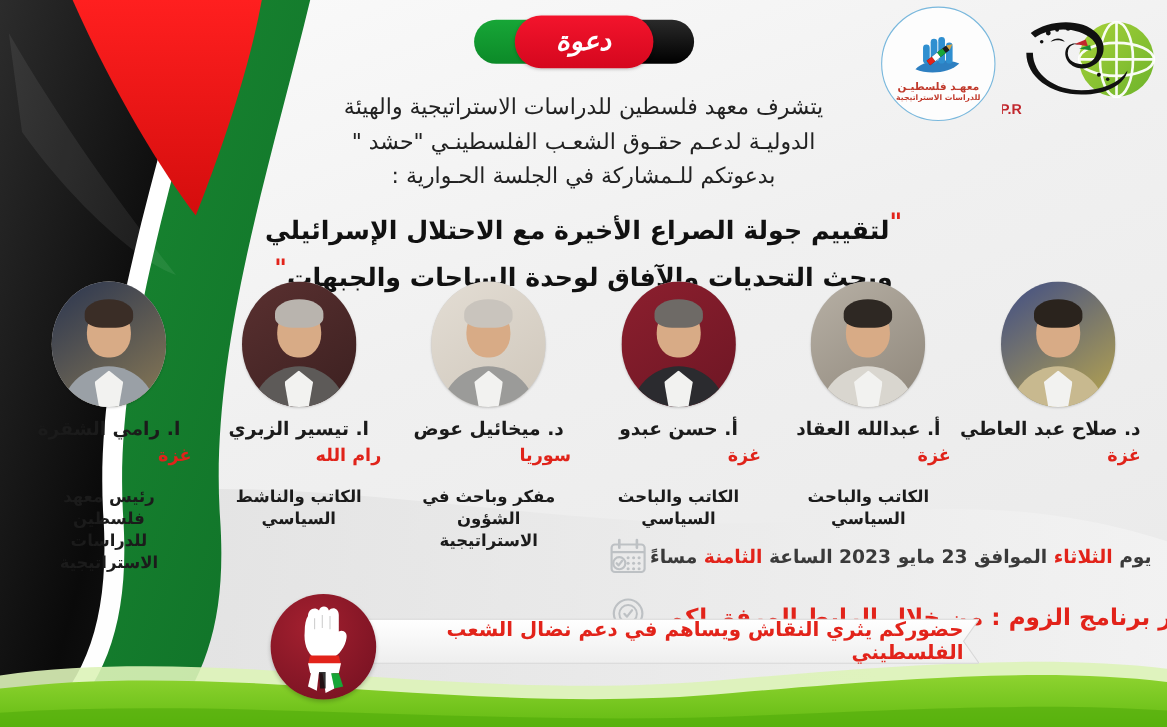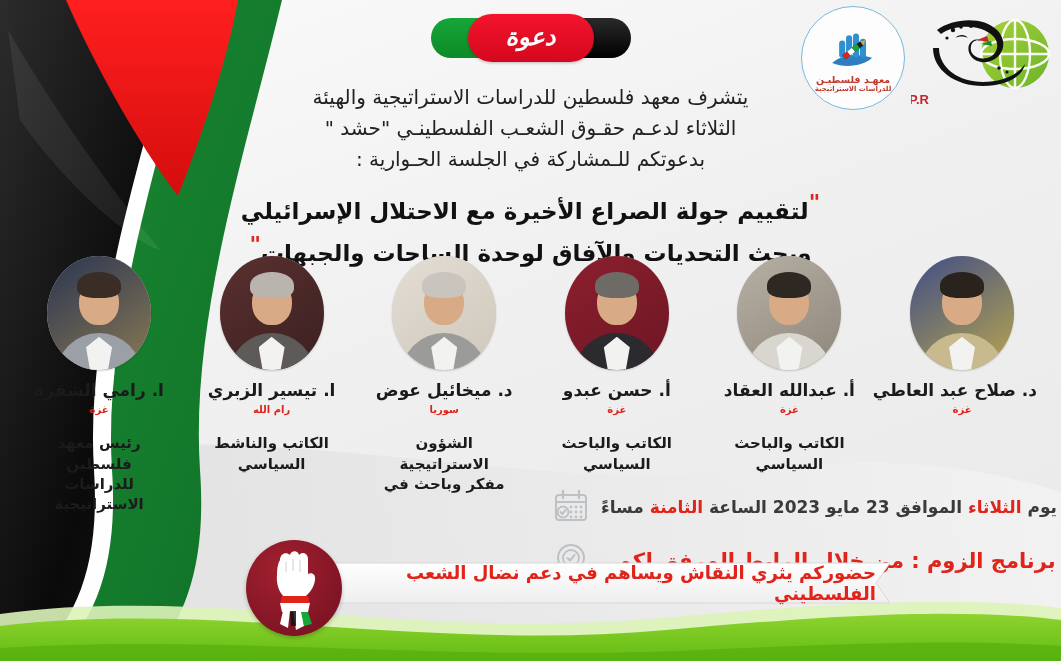--- a/index.html
+++ b/index.html
@@ -105,33 +105,33 @@
   .photo .p-shirt{
     position:absolute;left:50%;bottom:-6%;transform:translateX(-50%);
     width:26px;height:40px;background:#f2f2f0;
     clip-path:polygon(50% 0,100% 26%,80% 100%,20% 100%,0 26%);
   }
   .sp-name{
     margin-top:10px;font-size:17px;font-weight:bold;color:#1b1b1b;
     line-height:1.2;white-space:nowrap;
   }
   .sp-loc{
-    margin-top:4px;font-size:10px;font-weight:bold;color:#e0231a;line-height:1.2;
+    margin-top:4px;font-size:16px;font-weight:bold;color:#e0231a;line-height:1.2;text-align:right;
   }
   .sp-title{
     margin-top:17px;font-size:15px;font-weight:bold;color:#1b1b1b;
     line-height:1.35;
   }
 
   
   .info{
     position:absolute;right:30px;top:487px;width:480px;
     display:flex;flex-direction:column;gap:14px;align-items:flex-end;
   }
-  .info-row{display:flex;flex-direction:row;align-items:center;gap:10px;}
+  .info-row{display:flex;flex-direction:row;align-items:center;}
   .info-ico{width:40px;height:40px;flex:none;opacity:.55;}
   .info-text{font-size:17px;font-weight:bold;color:#3a3a3a;white-space:nowrap;}
   .hl{color:#e2231a;}
   .info-text2{font-size:21px;font-weight:bold;color:#e2231a;white-space:nowrap;}
 
   
   .fist-circle{
     position:absolute;left:246px;top:540px;width:96px;height:96px;border-radius:50%;
     background:radial-gradient(circle at 38% 32%,#a3202f,#7e1424 75%);
     z-index:3;box-shadow:0 2px 4px rgba(0,0,0,.22);
@@ -265,21 +265,21 @@
           <path d="M42,22 L48,25 L42,28 Z" fill="#d9a441"></path>
         </g>
       </svg>
       <div class="logo-inst-l1">معهـد فلسطيـن</div>
       <div class="logo-inst-l2">للدراسات الاستراتيجية</div>
     </div>
   </div>
 
   <div class="intro">
     <div class="intro-line">يتشرف معهد فلسطين للدراسات الاستراتيجية والهيئة</div>
-    <div class="intro-line">الثلاثاء  لدعـم حقـوق الشعـب الفلسطينـي "حشد "</div>
+    <div class="intro-line">الدوليـة  لدعـم حقـوق الشعـب الفلسطينـي "حشد "</div>
     <div class="intro-line">بدعوتكم للـمشاركة  في الجلسة الحـوارية :</div>
   </div>
 
   <div class="title-block">
     <div class="title-line">
       <span class="qmark">"</span><span>لتقييم جولة الصراع الأخيرة مع الاحتلال الإسرائيلي</span>
     </div>
     <div class="title-line">
       <span>وبحث التحديات والآفاق لوحدة الساحات والجبهات</span><span class="qmark">"</span>
     </div>
@@ -320,22 +320,22 @@
         <div class="photo">
           <div class="p-bg" style="background: linear-gradient(145deg, rgb(227, 221, 212), rgb(207, 199, 187));"></div>
           <div class="p-body" style="background: rgb(155, 155, 153);"></div>
           <div class="p-shirt"></div>
           <div class="p-head"></div>
           <div class="p-hair" style="background: rgb(201, 196, 189);"></div>
         </div>
         <div class="sp-name">د. ميخائيل عوض</div>
         <div class="sp-loc">سوريا</div>
         <div class="sp-title">
+          <div>مفكر وباحث في</div>
           <div>الشؤون الاستراتيجية</div>
-          <div>مفكر وباحث في</div>
         </div>
       </div>
       <div class="speaker">
         <div class="photo">
           <div class="p-bg" style="background: linear-gradient(145deg, rgb(140, 31, 46), rgb(109, 22, 36));"></div>
           <div class="p-body" style="background: rgb(43, 43, 47);"></div>
           <div class="p-shirt"></div>
           <div class="p-head"></div>
           <div class="p-hair" style="background: rgb(110, 106, 102);"></div>
         </div>

